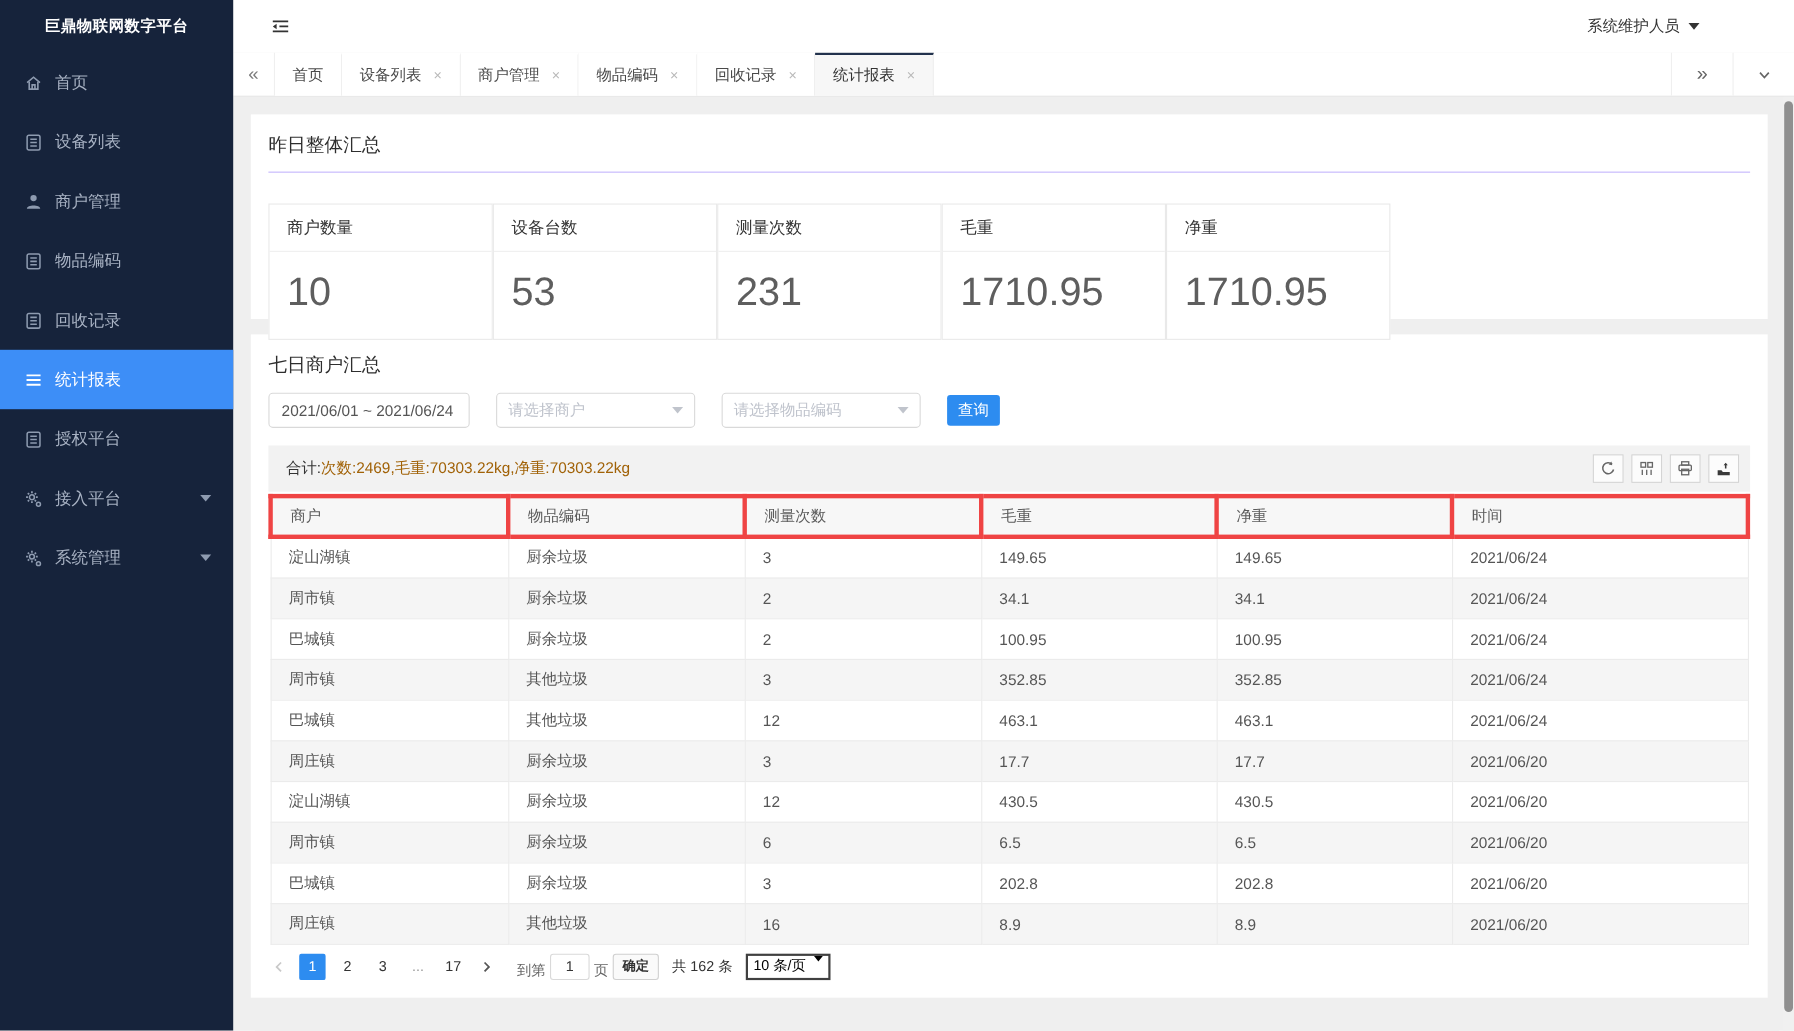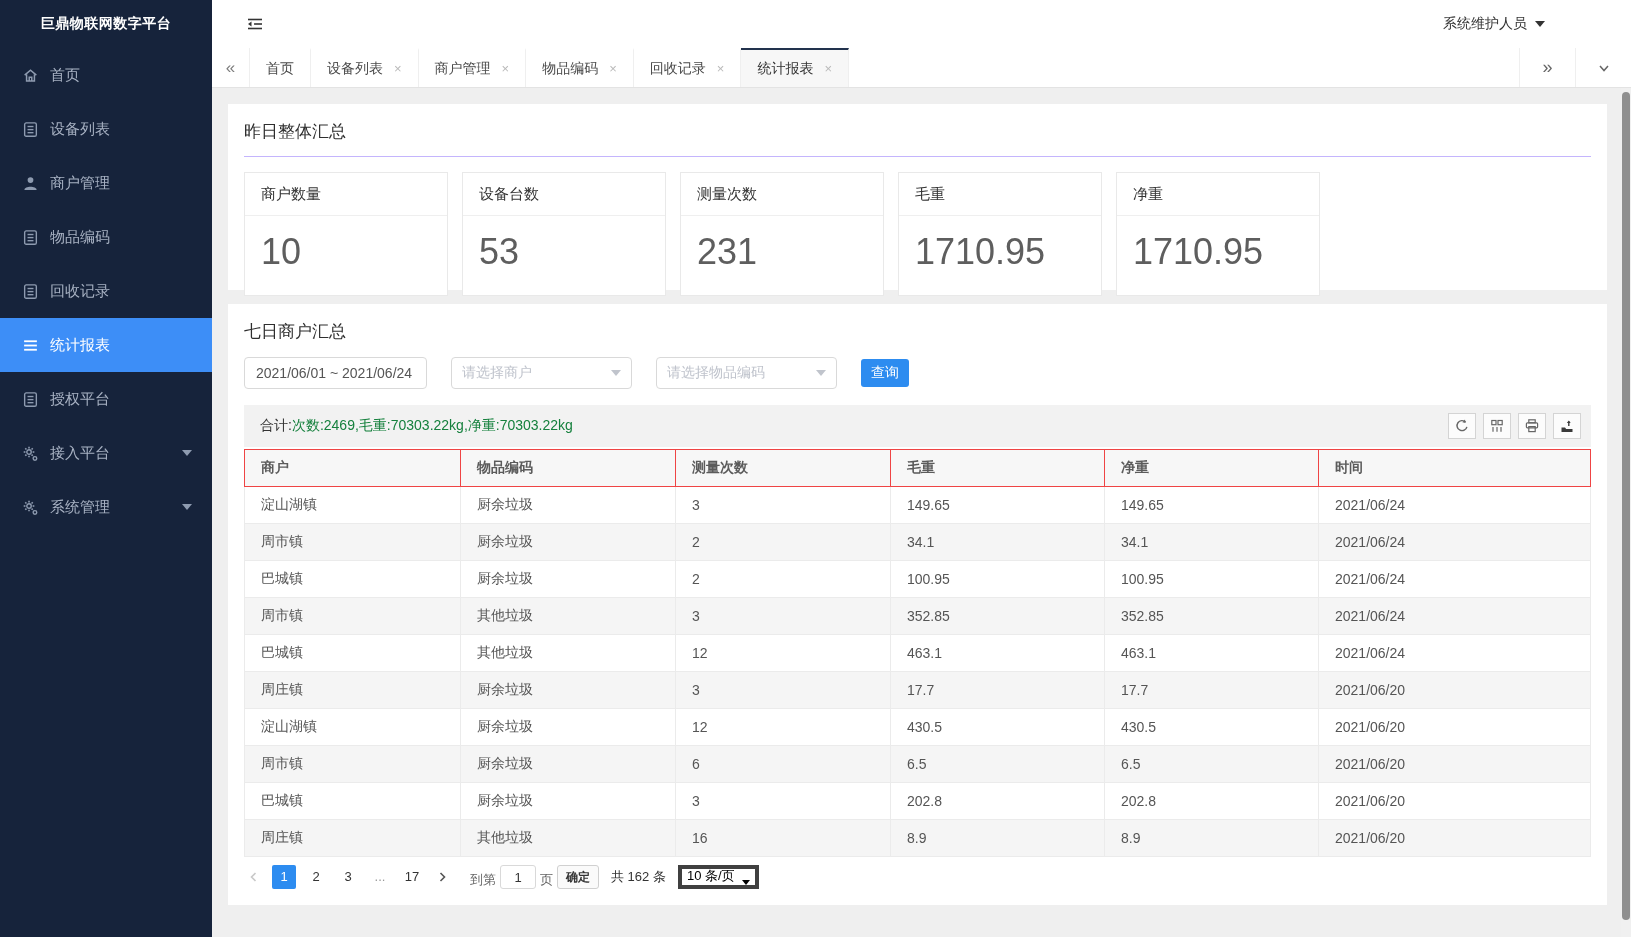--- a/index.html
+++ b/index.html
@@ -34,54 +34,54 @@
   
   .content { position:absolute; left:212px; top:88px; right:0; bottom:0; background:#efefef; padding:16px 24px 0 16px; overflow:hidden; }
   .vscroll-track { position:absolute; right:0; top:0; bottom:0; width:10px; background:#f0f0f0; }
   .vscroll-thumb { position:absolute; right:1px; top:4px; width:8px; height:828px; background:#8f8f8f; border-radius:4px; }
 
   .panel { background:#fff; }
   .panel-title { font-size:17px; color:#2e2e2e; font-weight:500; }
 
   .panel-a { padding:16px 16px 0; height:186px; margin-bottom:14px; }
   .panel-a .panel-title { padding-bottom:13px; border-bottom:1px solid #c4b5fd; }
-  .cards { display:flex; gap:14px; margin-top:15px; }
+  .cards { display:flex; margin-top:28px; }
   .card { width:204px; height:124px; border:1px solid #e9e9e9; background:#fff; }
   .card-label { padding:12px 16px 11px; font-size:15px; color:#333; border-bottom:1px solid #efefef; }
   .card-value { padding:15px 16px; font-size:36px; color:#5e5e5e; }
 
   .panel-b { min-height:601px; padding:16px; }
   .filters { display:flex; align-items:center; margin-top:14px; gap:24px; height:32px; }
   .date-input { width:183px; height:32px; border:1px solid #d9d9d9; border-radius:4px; padding:0 11px; font-size:14px; color:#555; background:#fff; font-family:"Liberation Sans",sans-serif; }
   .select { width:181px; height:32px; border:1px solid #d9d9d9; border-radius:4px; display:flex; align-items:center; justify-content:space-between; padding:0 10px; background:#fff; cursor:pointer; }
   .select .ph { font-size:14px; color:#bfc3cc; }
   .caret-gray { width:0; height:0; border-left:5px solid transparent; border-right:5px solid transparent; border-top:6px solid #c0c4cc; }
   .btn-primary { width:48px; height:28px; background:#2d8cf0; color:#fff; border:none; border-radius:3px; font-size:14px; cursor:pointer; font-family:"Liberation Sans",sans-serif; }
 
   .totalbar { margin-top:16px; height:42px; background:#f2f2f2; display:flex; align-items:center; padding:0 10px 0 16px; }
   .total-text { font-size:14px; color:#333; }
-  .total-blue { color:#15803d; }
+  .total-blue { color:#a16207; }
   .tool-btns { margin-left:auto; display:flex; gap:7px; }
   .tool-btn { width:28px; height:26px; border:1px solid #d4d4d4; background:#fcfcfc; display:flex; align-items:center; justify-content:center; cursor:pointer; }
 
   table { width:100%; border-collapse:collapse; margin-top:2px; }
-  th { height:37px; background:#f7f7f7; font-weight:bold; text-align:left; padding-left:16px; font-size:14px; color:#5b5b5b; border:1px solid #ef4444; }
+  th { height:37px; background:#f7f7f7; font-weight:normal; text-align:left; padding-left:16px; font-size:14px; color:#5b5b5b; border:4px solid #ef4444; }
   td { height:37px; padding-left:16px; font-size:14px; color:#555; border:1px solid #ebebeb; background:#fff; }
   tbody tr:nth-child(even) td { background:#f5f5f5; }
 
   .pagination { display:flex; align-items:center; margin-top:8px; gap:8px; font-size:13px; color:#666; }
   .pg-arrow { width:20px; display:flex; justify-content:center; cursor:pointer; }
   .pg-num { min-width:24px; height:24px; line-height:24px; text-align:center; color:#333; cursor:pointer; }
   .pg-num.active { background:#2d8cf0; color:#fff; border-radius:2px; cursor:default; }
   .pg-dots { color:#999; cursor:default; }
   .pg-goto { margin-left:10px; display:flex; align-items:flex-end; gap:4px; }
   .pg-input { width:36px; height:24px; border:1px solid #d9d9d9; border-radius:3px; text-align:center; font-size:13px; color:#333; font-family:"Liberation Sans",sans-serif; }
   .pg-btn { height:24px; padding:0 8px; background:#fafafa; border:1px solid #d0d0d0; border-radius:3px; font-weight:bold; font-size:12px; color:#333; cursor:pointer; font-family:"Liberation Sans",sans-serif; }
   .pg-total { color:#333; margin-left:4px; }
-  .pg-select { height:24px; border:4px solid #404040; background:#fff; display:flex; align-items:flex-end; gap:7px; padding:0 5px; font-size:13px; color:#000; cursor:pointer; margin-left:4px; }
+  .pg-select { height:24px; border:2px solid #404040; background:#fff; display:flex; align-items:flex-start; gap:7px; padding:0 5px; font-size:13px; color:#000; cursor:pointer; margin-left:4px; }
   .caret-black { width:0; height:0; border-left:4px solid transparent; border-right:4px solid transparent; border-top:5px solid #000; }
 </style>
 </head>
 <body>
 
 <aside class="sidebar">
   <div class="logo">巨鼎物联网数字平台</div>
   <nav>
     <div class="nav-item">
       <svg class="ico" viewBox="0 0 16 16" fill="none" stroke="currentColor" stroke-width="1.4">

